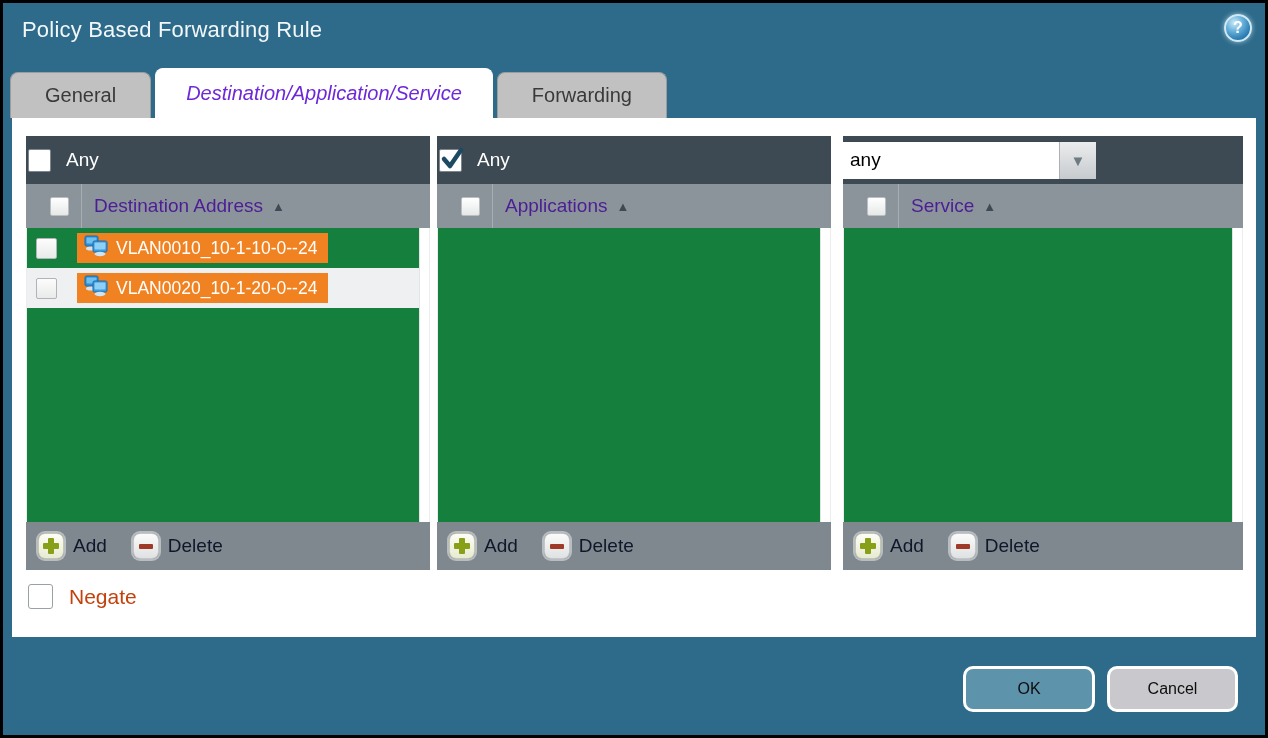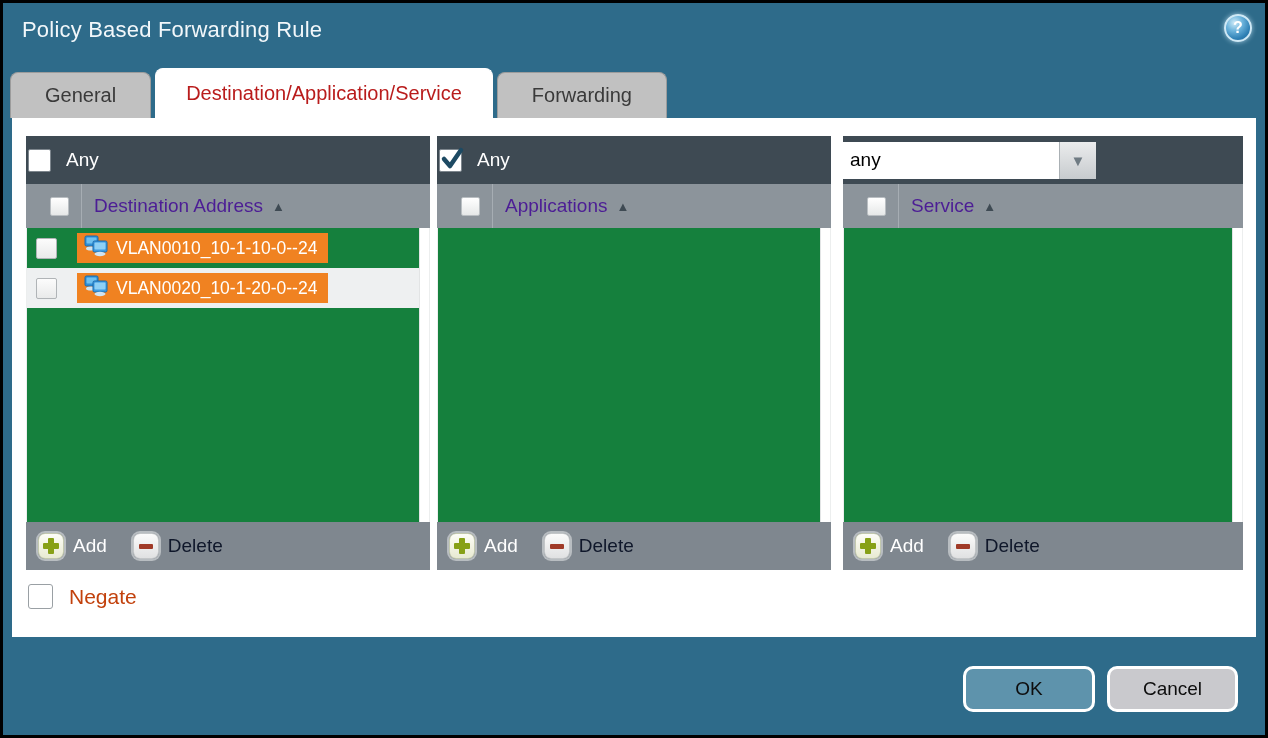--- a/index.html
+++ b/index.html
@@ -35,21 +35,21 @@
   }
   .tab {
     height:46px; padding:0 34px;
     background:#c1c1c1; border:1px solid #9c9c9c; border-bottom:none;
     border-radius:8px 8px 0 0;
     display:flex; align-items:center;
     font-size:20px; color:#3a3a3a; cursor:pointer; white-space:nowrap;
   }
   .tab.active {
     height:50px; background:#ffffff; border-color:#ffffff;
-    padding:8px 30px; color:#b91c1c;
+    padding:8px 30px; color:#6d28d9;font-style:italic;
   }
 
   
   .content {
     position:absolute; left:12px; top:118px; width:1244px; height:519px;
     background:#ffffff;
   }
 
   .col { position:absolute; top:18px; display:flex; flex-direction:column; }
   .col-1 { left:14px;  width:404px; height:434px; }
@@ -85,21 +85,21 @@
     height:40px; display:flex; align-items:center;
     padding-left:9px; margin-right:10px;
   }
   .row.alt { background:#eef0f1; }
 
   .bar-footer {
     height:48px; background:#7f878f; flex:0 0 auto;
     display:flex; align-items:center; padding-left:12px; gap:26px;
   }
   .footer-btn { display:flex; align-items:center; gap:9px; cursor:pointer; }
-  .footer-btn .lbl { font-size:19px; color:#ffffff; }
+  .footer-btn .lbl { font-size:19px; color:#0f172a; }
   .footer-btn.disabled .lbl { color:#0f172a; cursor:default; }
 
   .icon-box {
     width:26px; height:26px; border-radius:7px; position:relative;
     box-shadow:0 0 0 2px rgba(255,255,255,.45);
   }
   .icon-add { background:linear-gradient(#fdfdf7, #e8ead2); border:1px solid #c2c8ae; }
   .icon-add::before, .icon-add::after {
     content:""; position:absolute; background:#87a017; border-radius:1px;
   }
@@ -151,21 +151,21 @@
     position:absolute; left:16px; top:466px;
     display:flex; align-items:center; gap:16px;
   }
   .negate-row .lbl { font-size:21px; color:#c2410c; }
 
   
   .btn {
     position:absolute; top:666px; height:46px;
     border:3px solid #ffffff; border-radius:10px;
     display:flex; align-items:center; justify-content:center;
-    font-size:19px; color:#0d0d0d; cursor:pointer;
+    font-size:16px; color:#0d0d0d; cursor:pointer;
   }
   .btn-ok     { left:963px;  width:132px; background:#5e93ac; }
   .btn-cancel { left:1107px; width:131px; background:#c9c9cd; }
 </style>
 </head>
 <body>
 
 <div class="screen">
 
   <div class="dlg-title">Policy Based Forwarding Rule</div>

